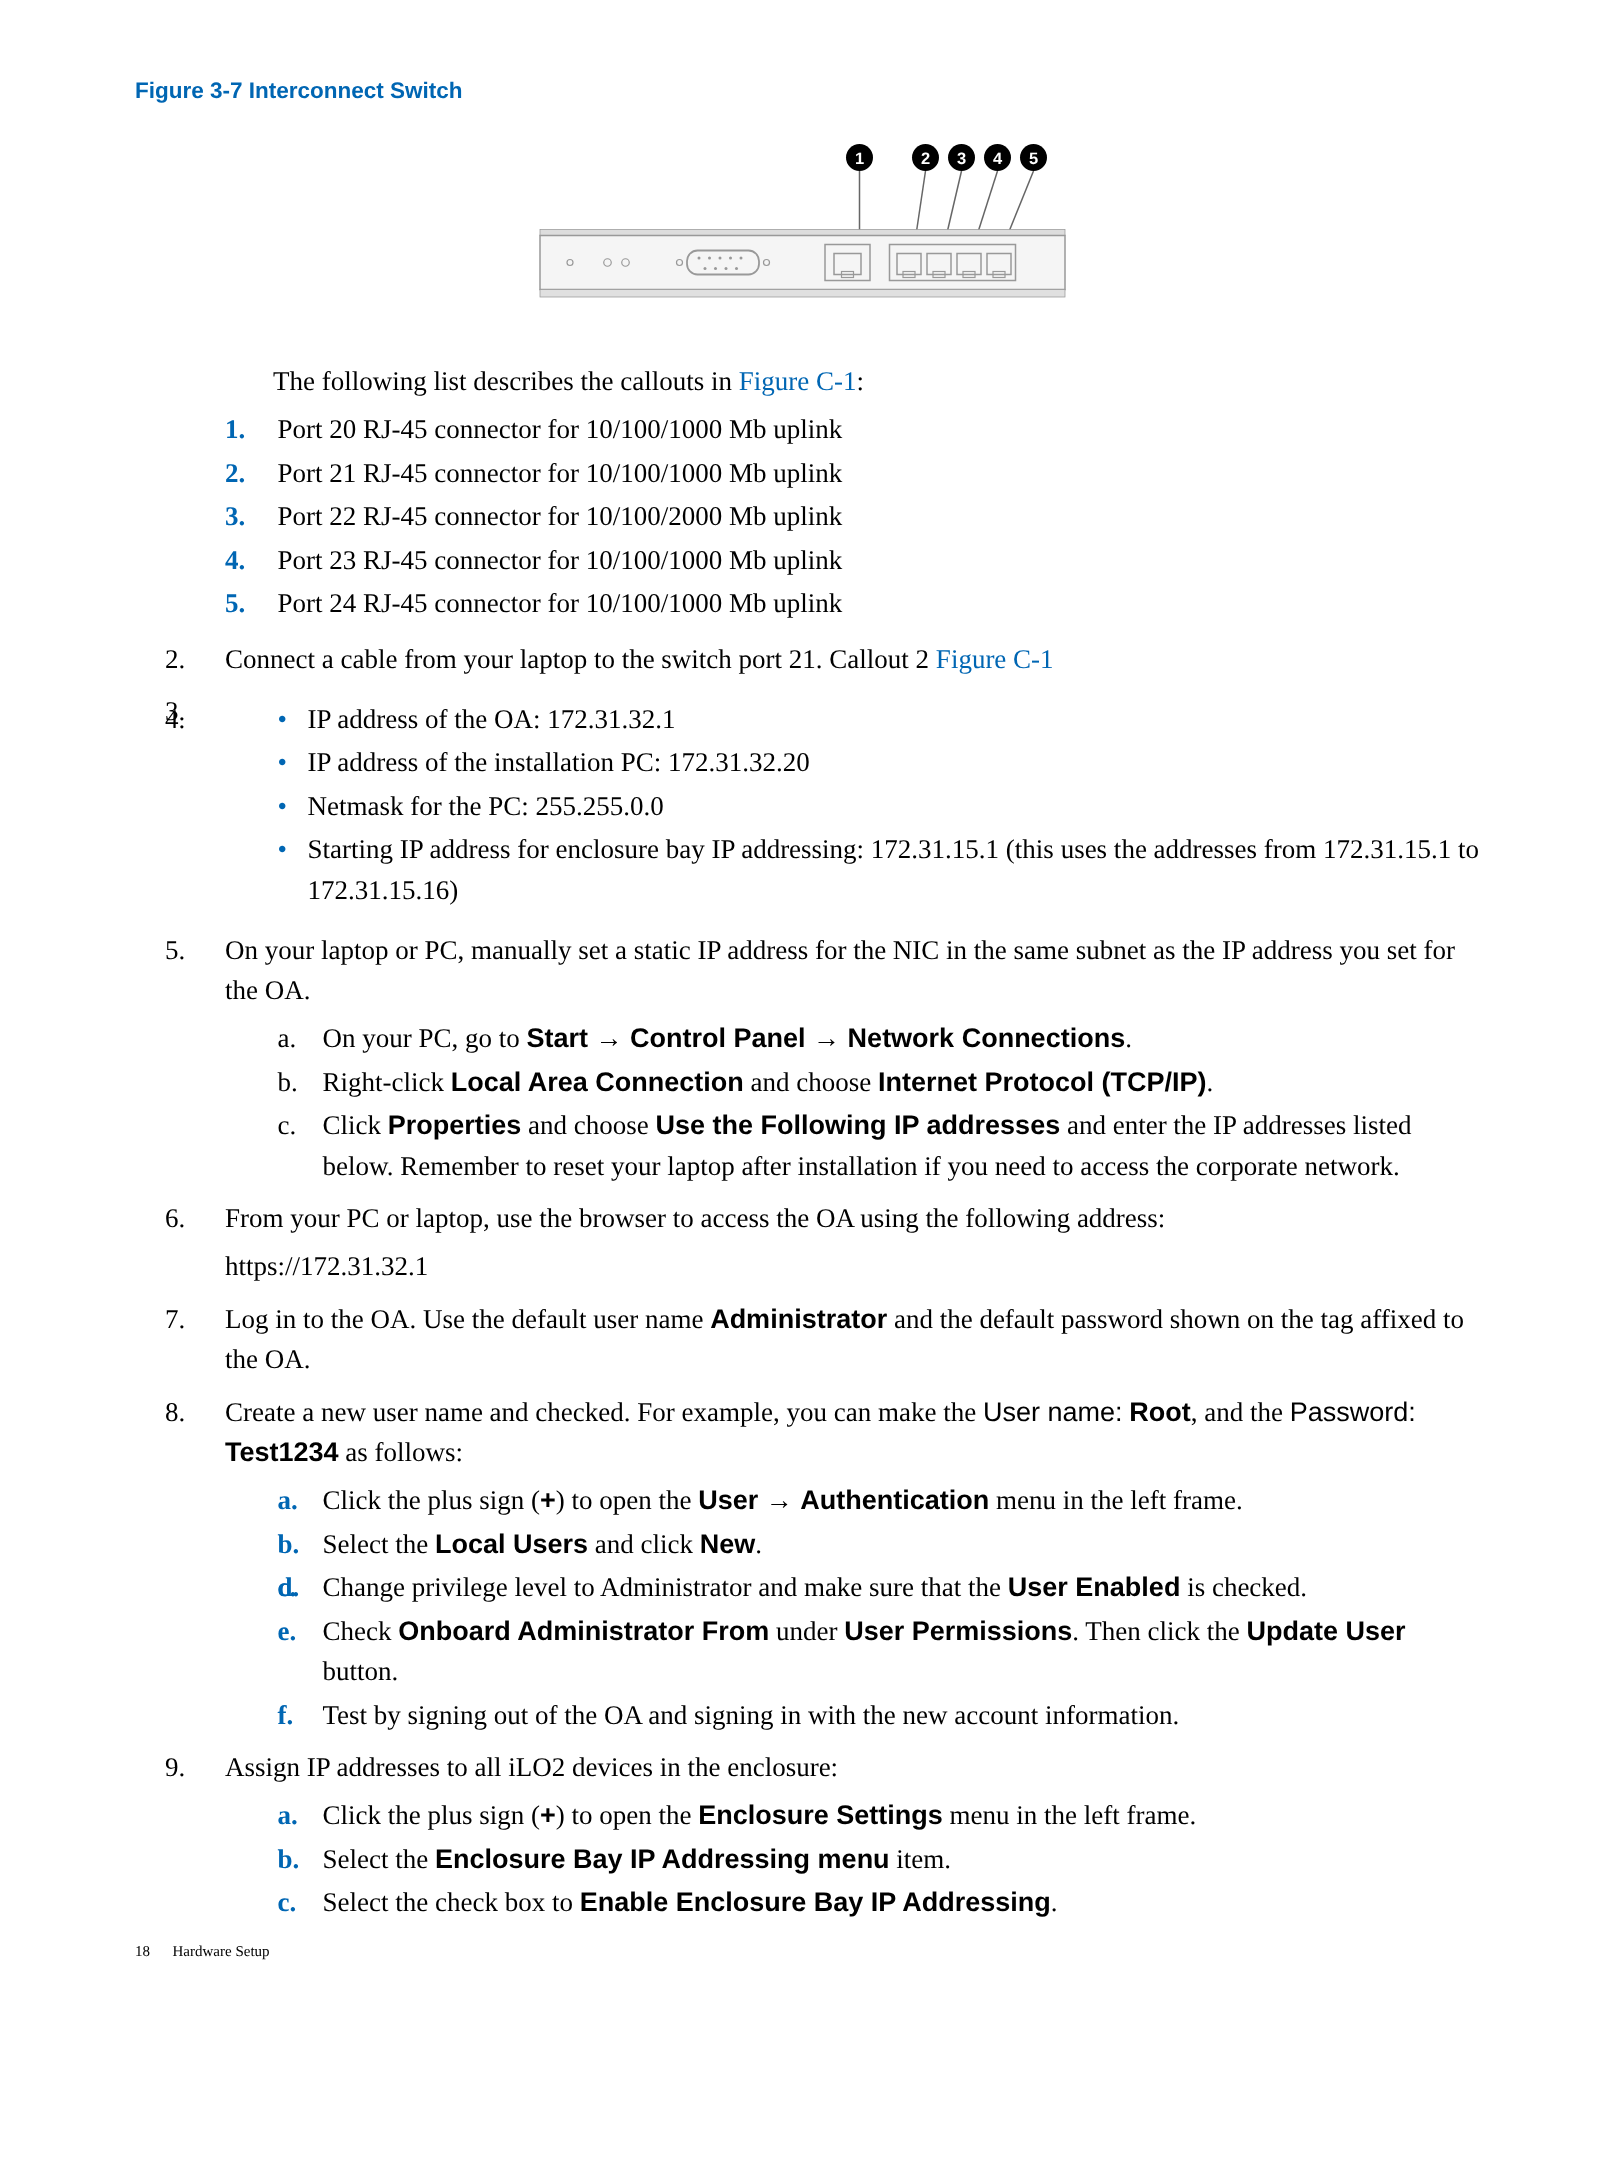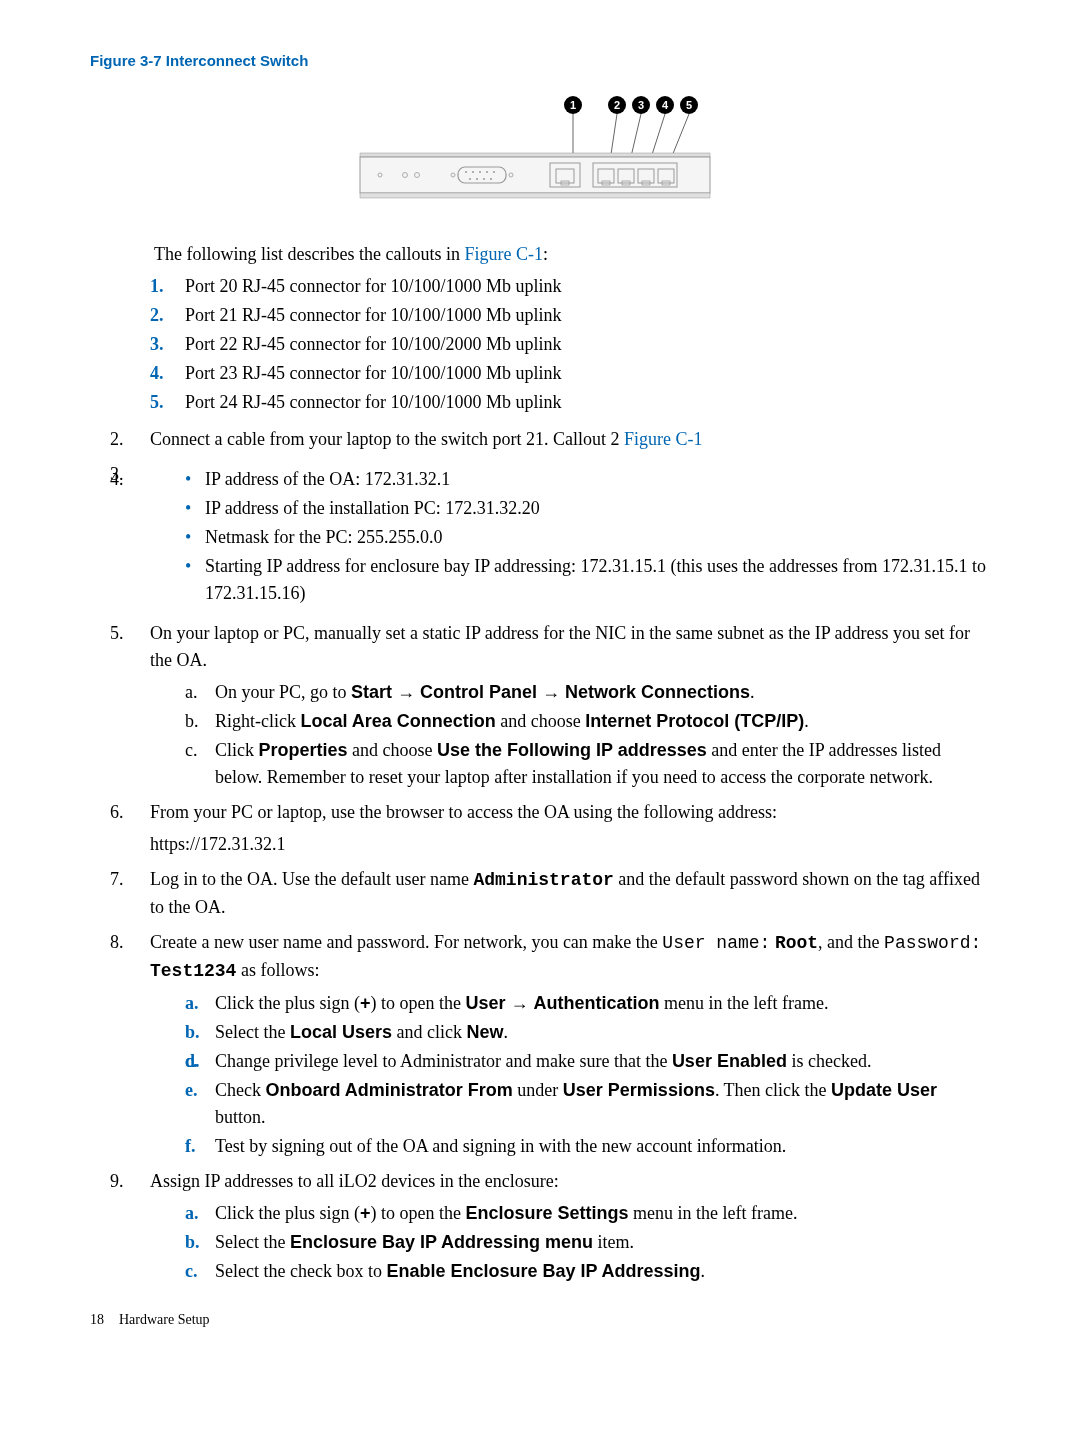--- a/index.html
+++ b/index.html
@@ -20,21 +20,21 @@
       margin-bottom: 15px;
     }
     .figure-image {
       margin: 20px auto 30px;
       text-align: center;
     }
     .switch-svg {
       display: inline-block;
     }
     .intro-text {
-      margin-left: 64px;
+      margin-left: 92px;
       margin-top: 20px;
       margin-bottom: 5px;
     }
     .link {
       color: #0066b3;
     }
     ol.inner-numbered {
       list-style: none;
       padding-left: 60px;
       margin: 5px 0 10px 0;
@@ -99,31 +99,31 @@
     }
     ol.sub-alpha > li > .alpha-marker.blue {
       color: #0066b3;
       font-weight: bold;
     }
     .bold {
       font-family: Arial, Helvetica, sans-serif;
       font-weight: bold;
     }
     .mono {
-      font-family: Liberation Mono, monospace;
+      font-family: Liberation Sans, sans-serif;
     }
     .arrow {
       font-family: Arial, sans-serif;
     }
     .step-text-block {
       margin: 5px 0;
     }
     .footer {
-      margin-top: 24px;
-      font-size: 14px;
+      margin-top: 12px;
+      font-size: 10px;
       font-family: Georgia, serif;
     }
     .footer .page-num {
       margin-right: 15px;
     }
   </style>
 </head>
 <body>
 
 <div class="figure-title">Figure 3-7 Interconnect Switch</div>
@@ -228,21 +228,21 @@
   </li>
   <li>
       <span class="marker">6.</span>
     <div class="step-text-block">From your PC or laptop, use the browser to access the OA using the following address:</div>
     <div class="step-text-block">https://172.31.32.1</div>
   </li>
   <li><span class="marker">7.</span>
     <span>Log in to the OA. Use the default user name </span><span class="mono bold">Administrator</span><span> and the default password shown on the tag affixed to the OA.</span>
   </li>
   <li><span class="marker">8.</span>
-    <span>Create a new user name and password. For network, you can make the </span><span class="mono">User name:</span> <span class="mono bold">Root</span><span>, and the </span><span class="mono">Password:</span> <span class="mono bold">Test1234</span><span> as follows:</span>
+    <span>Create a new user name and checked. For example, you can make the </span><span class="mono">User name:</span> <span class="mono bold">Root</span><span>, and the </span><span class="mono">Password:</span> <span class="mono bold">Test1234</span><span> as follows:</span>
     <ol class="sub-alpha">
       <li><span class="alpha-marker blue">a.</span>
         <span>Click the plus sign (</span><span class="bold">+</span><span>) to open the </span><span class="bold">User</span><span class="arrow"> → </span><span class="bold">Authentication</span><span> menu in the left frame.</span>
       </li>
       <li><span class="alpha-marker blue">b.</span>
         <span>Select the </span><span class="bold">Local Users</span><span> and click </span><span class="bold">New</span><span>.</span>
       </li>
       <li><span class="alpha-marker blue">c.</span></li>
       <li><span class="alpha-marker blue">d.</span>
         <span>Change privilege level to Administrator and make sure that the </span><span class="bold">User Enabled</span><span> is checked.</span>

